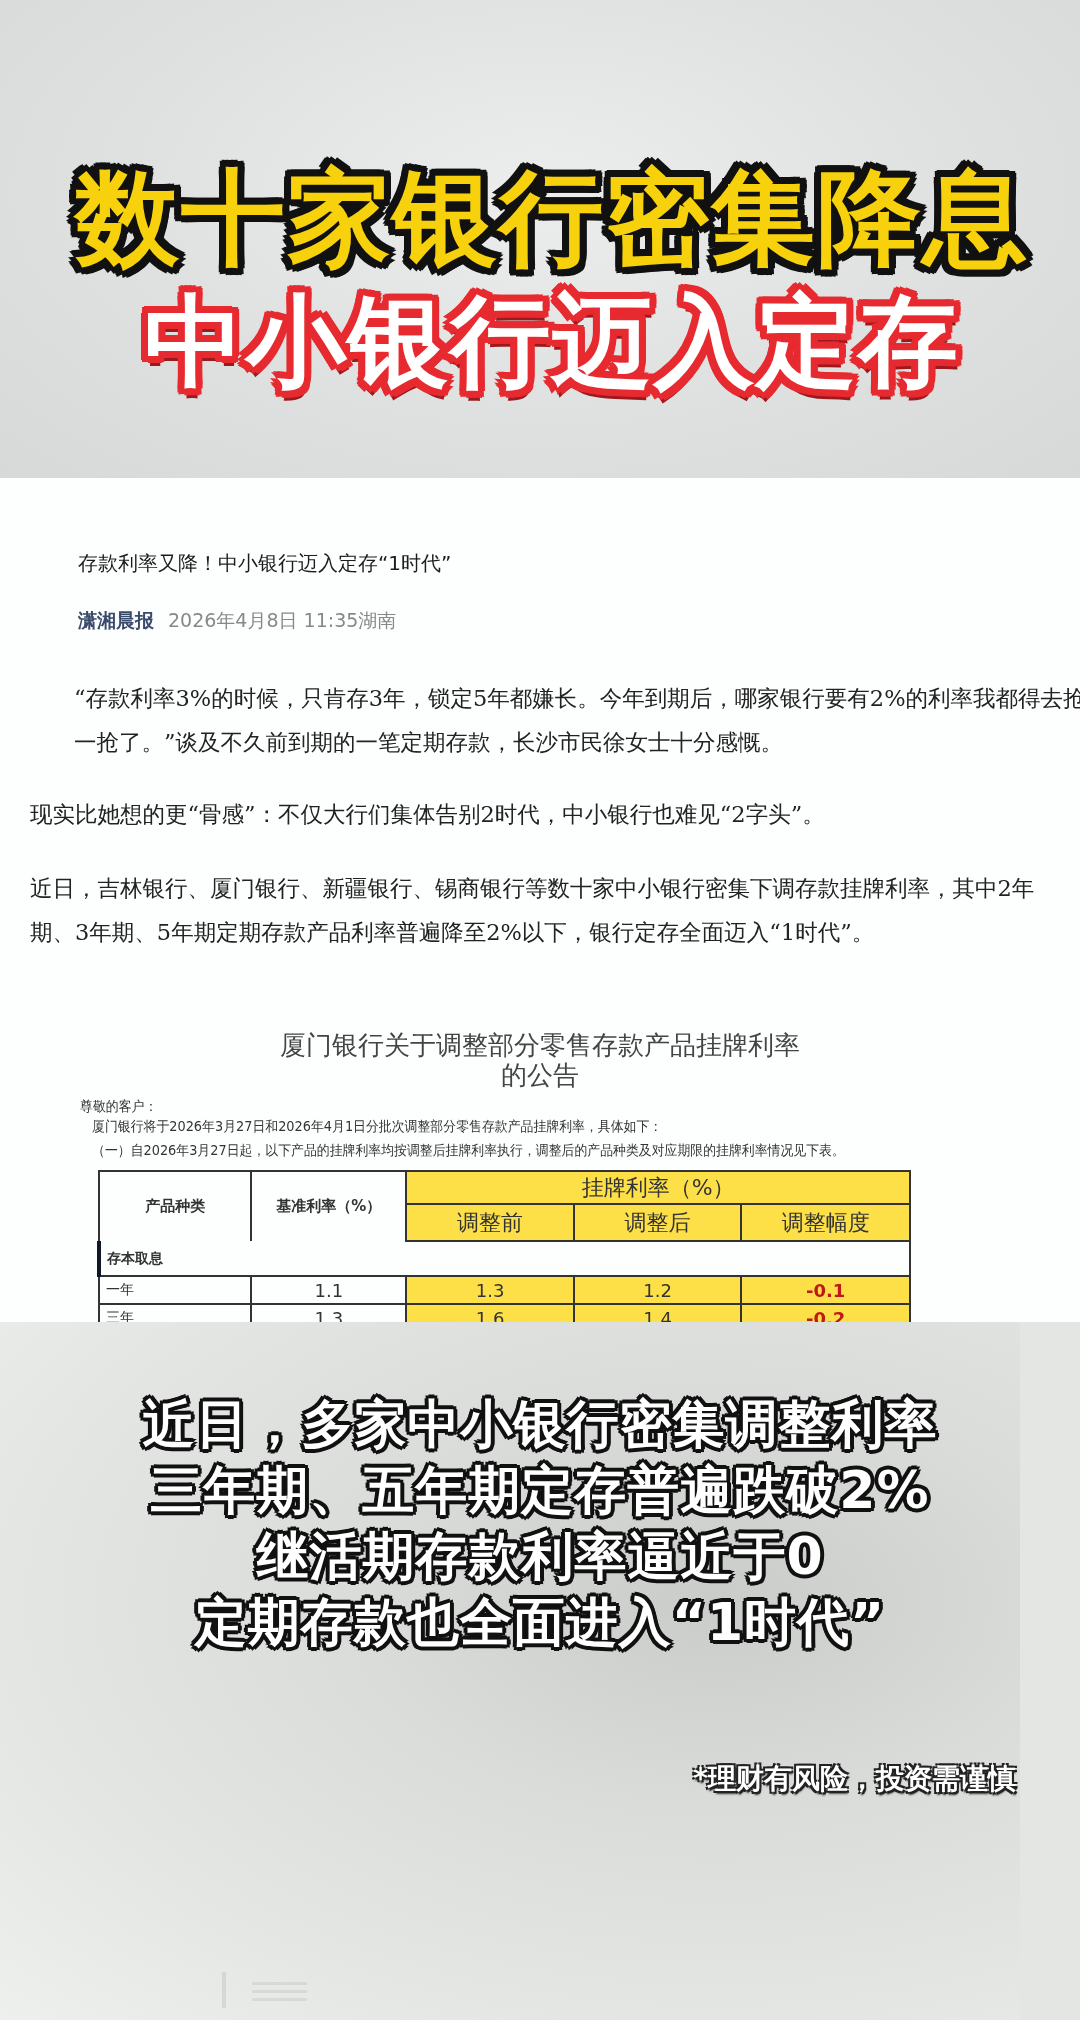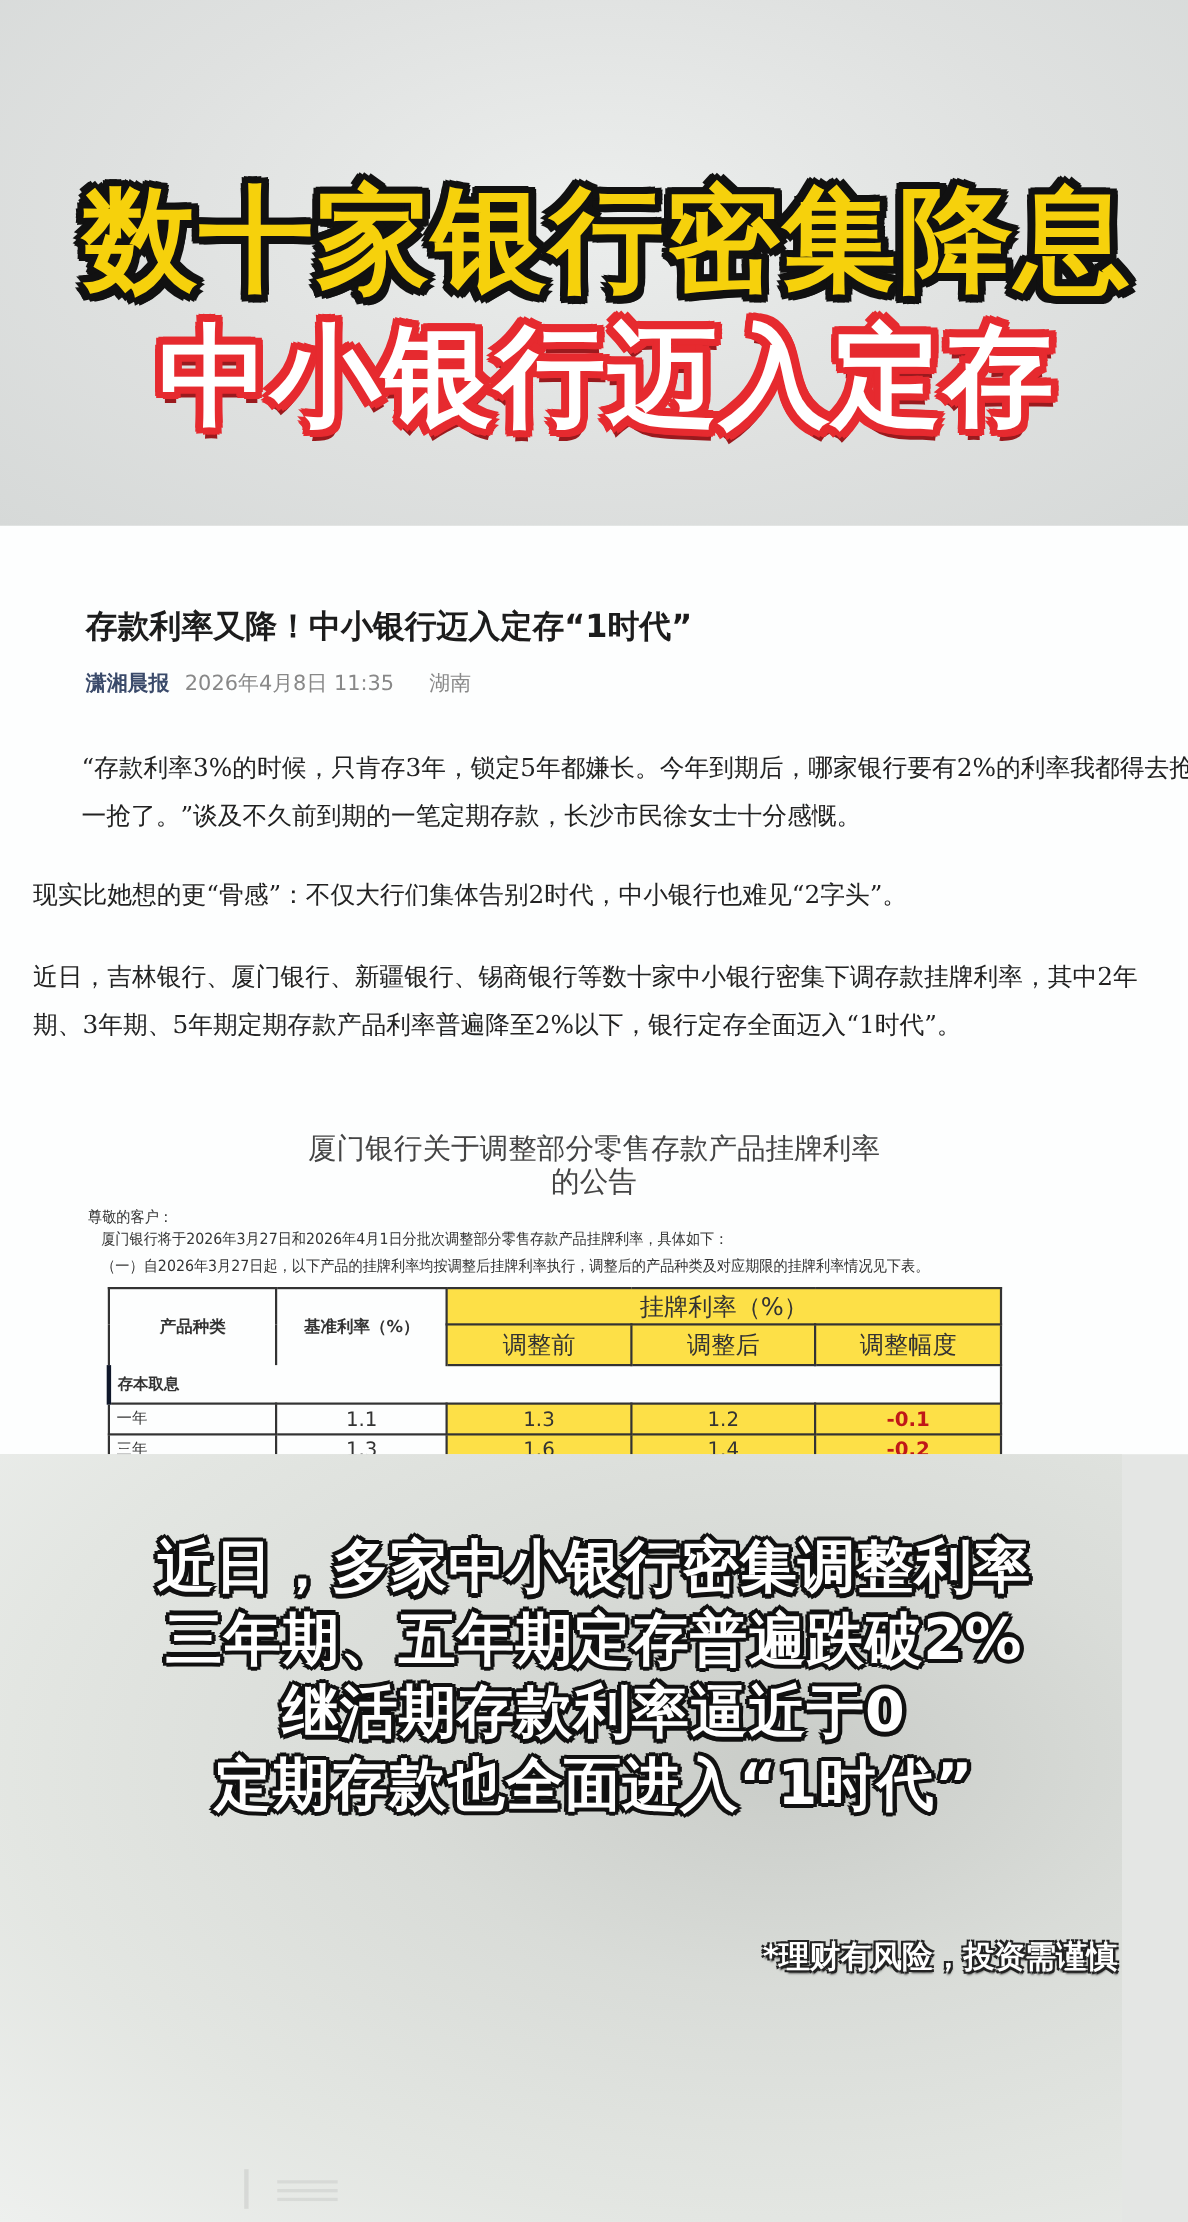--- a/index.html
+++ b/index.html
@@ -31,25 +31,25 @@
       -6px -6px 0 #e62a2f, 6px -6px 0 #e62a2f, -6px 6px 0 #e62a2f, 6px 6px 0 #e62a2f,
       0 -7px 0 #e62a2f, 0 7px 0 #e62a2f, -7px 0 0 #e62a2f, 7px 0 0 #e62a2f,
       -4px -7px 0 #e62a2f, 4px 7px 0 #e62a2f, -7px 4px 0 #e62a2f, 7px -4px 0 #e62a2f,
       2px 10px 0 #9a1a1e;
   }
   .article {
     position:absolute; left:0; top:478px; width:1080px; height:844px;
     background:#fdfefe; overflow:hidden;
   }
   .a-title {
-    position:absolute; left:78px; top:72px; font-size:29px; font-weight:bold; color:#1c1c1c;
+    position:absolute; left:78px; top:72px; font-size:20px; font-weight:normal; color:#1c1c1c;
   }
   .byline { position:absolute; left:78px; top:130px; font-size:19px; color:#888; }
   .byline .src { color:#3a4a6a; font-weight:bold; margin-right:14px; }
-  .byline .loc { margin-left:32px; }
+  .byline .loc { margin-left:0; }
   .para {
     position:absolute; left:30px; width:1020px; font-size:22.5px; line-height:44px;
     color:#222; font-family:"DejaVu Serif", "Liberation Serif", serif;
   }
   .p1 { top:198px;margin-left:44px; }
   .p2 { top:314px; }
   .p3 { top:388px; }
   .notice-title {
     position:absolute; left:0; width:1080px; text-align:center; top:552px;
     font-size:26px; line-height:30px; color:#444;

